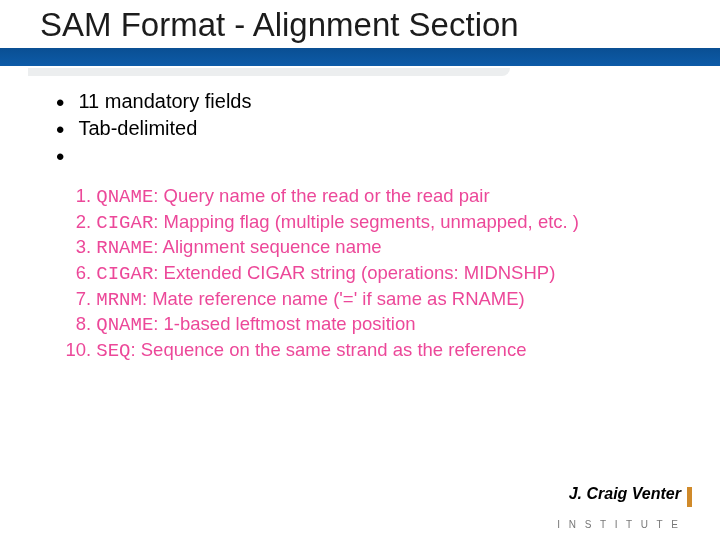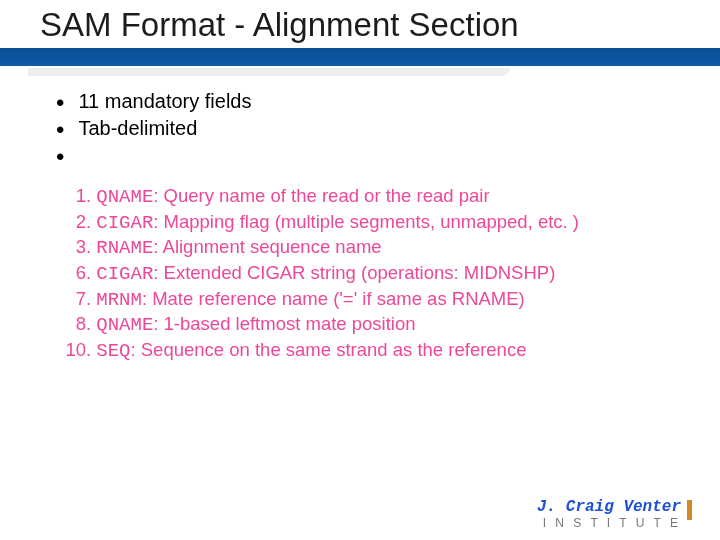--- a/index.html
+++ b/index.html
@@ -84,32 +84,32 @@
     .field-desc {
     }
     .footer {
       position: absolute;
       right: 28px;
       bottom: 10px;
       display: flex;
       align-items: center;
     }
     .jcvi-logo {
-      font-family: Liberation Mono, monospace;
+      font-family: Liberation Sans, sans-serif;
       font-style: italic;
       font-weight: bold;
       font-size: 16px;
-      color: #1d4ed8;
+      color: #000000;
     }
     .jcvi-sub {
       font-family: Arial, sans-serif;
-      font-size: 12px;
+      font-size: 10px;
       letter-spacing: 3px;
       color: #777;
-      margin-top: 0;
+      margin-top: 16px;
       text-align: right;
     }
     .jcvi-block { display: flex; flex-direction: column; align-items: flex-end; }
     .jcvi-accent {
       width: 5px;
       height: 20px;
       background: #d08a2a;
       margin-left: 6px;
       align-self: flex-start;
       margin-top: 2px;

